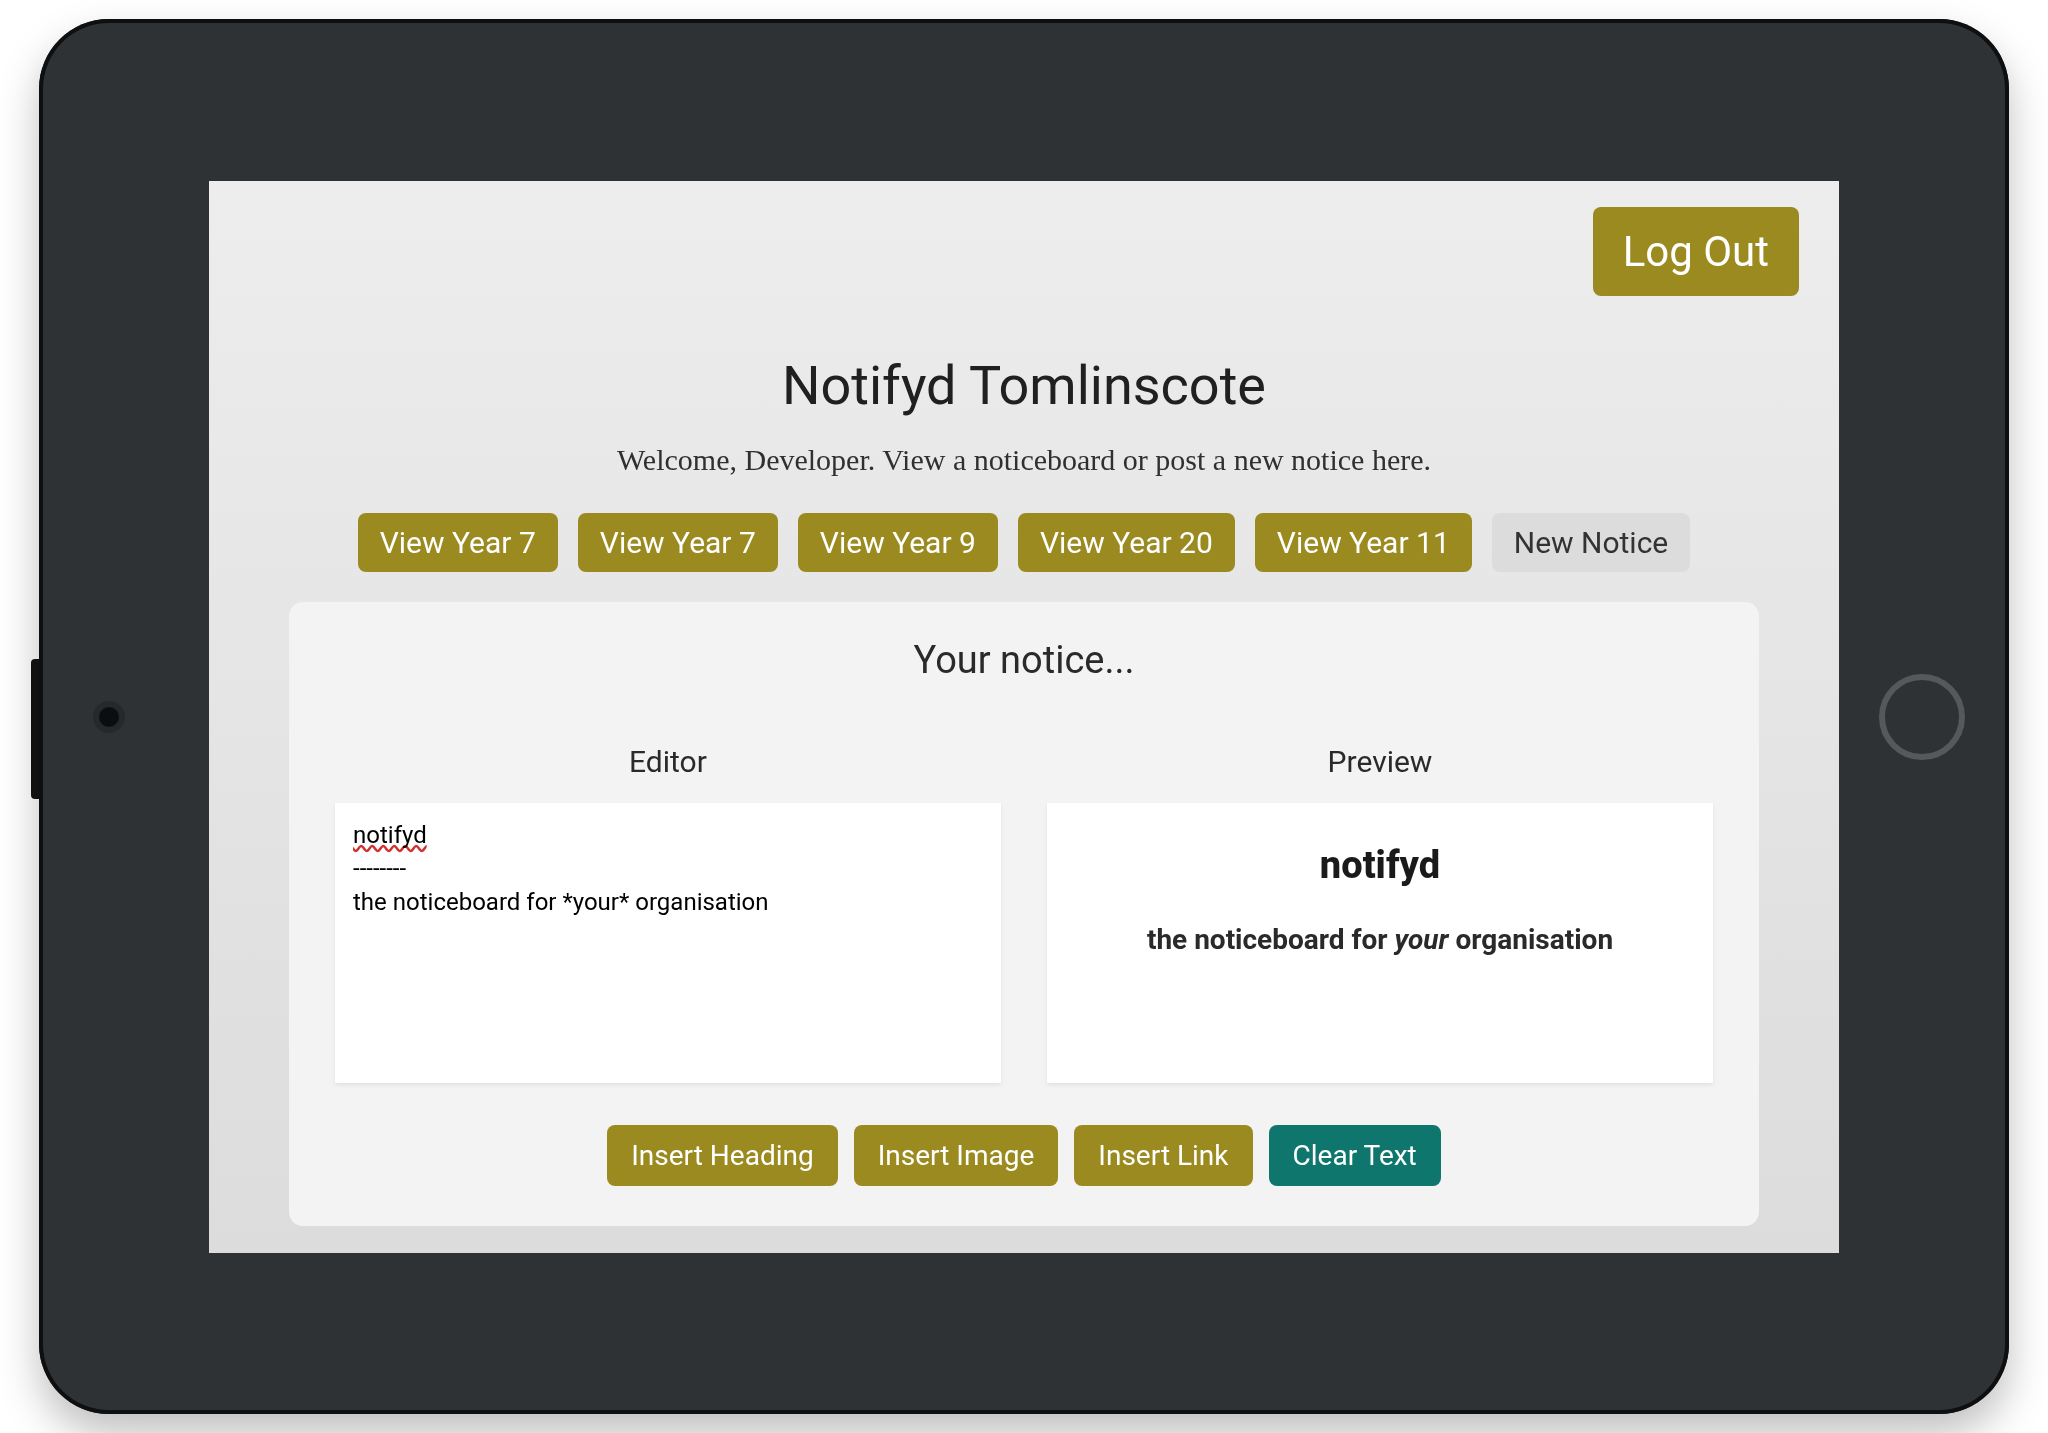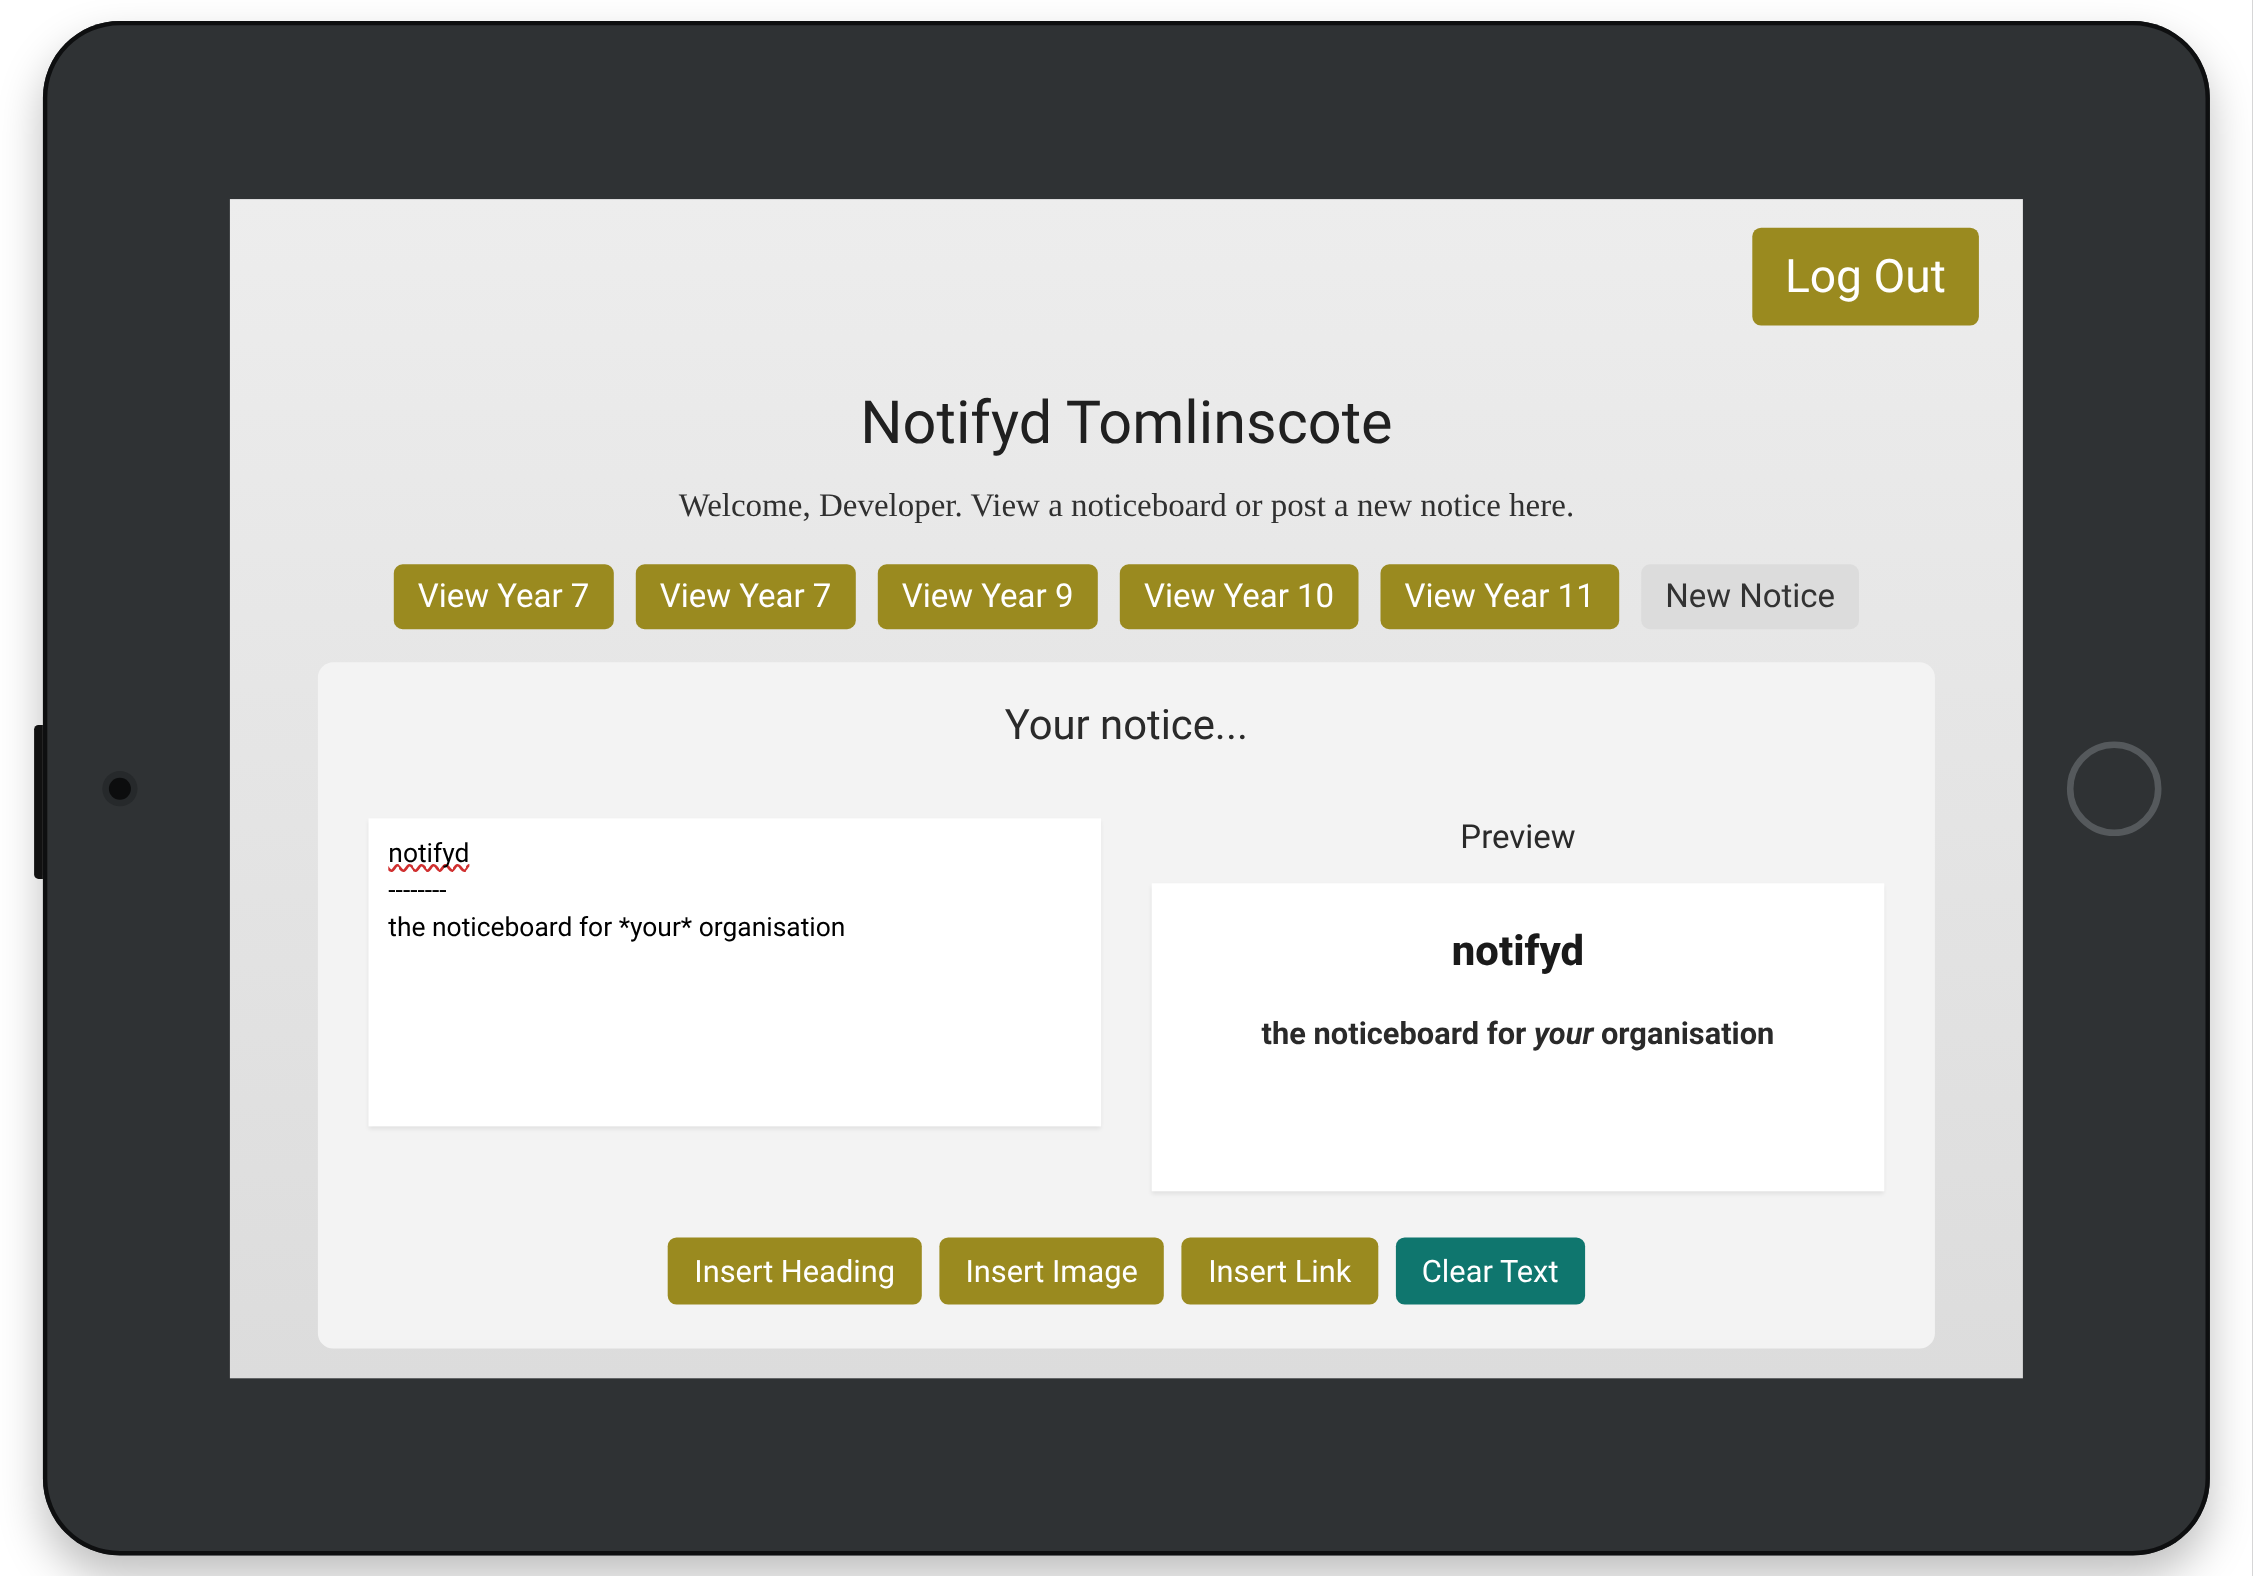--- a/index.html
+++ b/index.html
@@ -207,31 +207,32 @@
 
     <div class="header">
       <h1>Notifyd Tomlinscote</h1>
       <p>Welcome, Developer. View a noticeboard or post a new notice here.</p>
     </div>
 
     <div class="nav-row">
       <button class="btn btn-olive">View Year 7</button>
       <button class="btn btn-olive">View Year 7</button>
       <button class="btn btn-olive">View Year 9</button>
-      <button class="btn btn-olive">View Year 10</button>
+      <button class="btn btn-olive">View Year 20</button>
       <button class="btn btn-olive">View Year 11</button>
       <button class="btn btn-grey">New Notice</button>
     </div>
 
     <div class="panel">
       <h2>Your notice...</h2>
 
       <div class="cols">
 
         <div class="col">
+          <div class="col-title">Editor</div>
           <div class="editor" contenteditable="true" style=""><span class="spellerr">notifyd</span><br><span>--------</span><br><span>the noticeboard for *your* organisation</span></div>
         </div>
 
         <div class="col">
           <div class="col-title">Preview</div>
           <div class="preview">
             <h3>notifyd</h3>
             <p><span>the noticeboard for </span><em>your</em><span> organisation</span></p>
           </div>
         </div>

